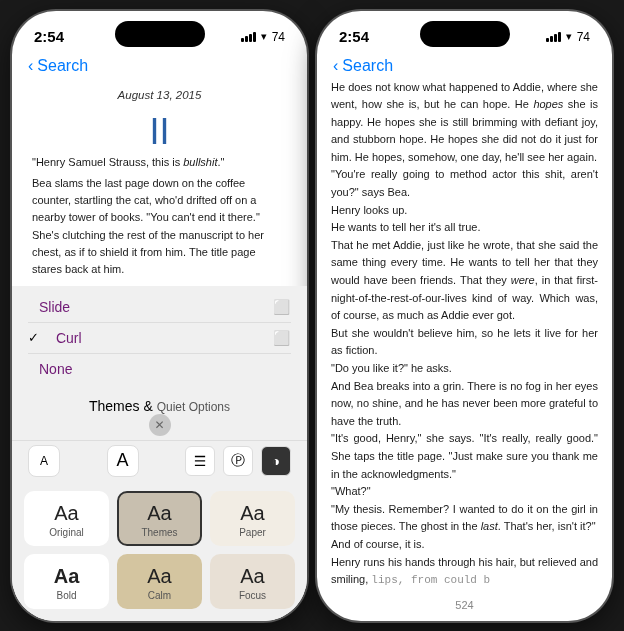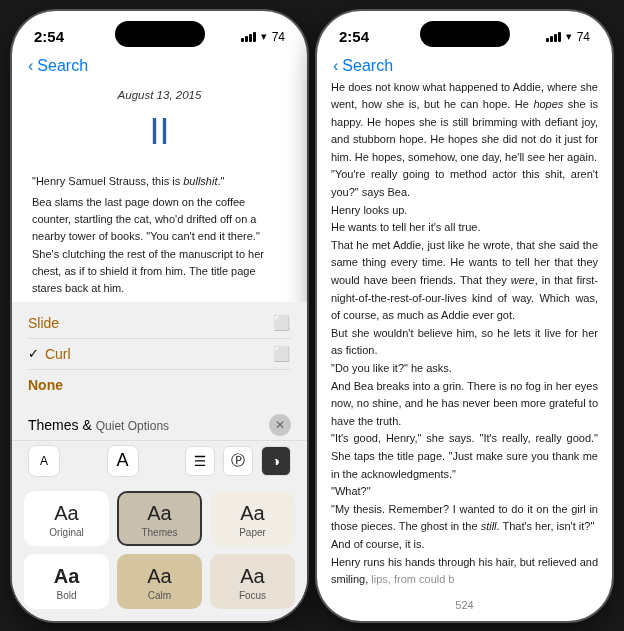--- a/index.html
+++ b/index.html
@@ -112,21 +112,21 @@
       font-style: italic;
       font-size: 11.5px;
       margin-bottom: 8px;
       color: #333;
     }
     .chapter-num {
       text-align: center;
       font-size: 36px;
       color: #2a5fa5;
       font-weight: 300;
-      margin-bottom: 22px;
+      margin-bottom: 3px;
       line-height: 1.1;
     }
     .book-paragraph {
       font-size: 11px;
       line-height: 1.55;
       color: #1a1a1a;
       margin-bottom: 4px;
     }
     
     .bottom-panel {
@@ -145,40 +145,41 @@
     }
     .slide-option-row {
       display: flex;
       align-items: center;
       justify-content: space-between;
       padding: 7px 0;
       border-bottom: 1px solid #ddd;
     }
     .slide-option-row:last-child {
       border-bottom: none;
-      font-weight: bold;
     }
     .slide-option-text {
       font-size: 14px;
-      color: #a16207;
+      color: #701a75;
+      margin-left: 11px;
     }
     .slide-option-icon {
       font-size: 14px;
       color: #aaa;
     }
     .checkmark {
       color: #000;
       font-size: 13px;
     }
     .themes-header {
       display: flex;
       align-items: center;
       justify-content: space-between;
       padding: 8px 16px 4px;
       background: #f0f0f0;
+      flex-direction: column;
     }
     .themes-title {
       font-size: 14px;
       font-weight: 500;
       color: #000;
     }
     .close-btn {
       width: 22px;
       height: 22px;
       background: #c7c7c7;
@@ -456,23 +457,23 @@
             He does not know what happened to Addie, where she went, how she is, but he can hope. He <em>hopes</em> she is happy. He hopes she is still brimming with defiant joy, and stubborn hope. He hopes she did not do it just for him. He hopes, somehow, one day, he'll see her again.<br>
             "You're really going to method actor this shit, aren't you?" says Bea.<br>
             Henry looks up.<br>
             He wants to tell her it's all true.<br>
             That he met Addie, just like he wrote, that she said the same thing every time. He wants to tell her that they would have been friends. That they <em>were</em>, in that first-night-of-the-rest-of-our-lives kind of way. Which was, of course, as much as Addie ever got.<br>
             But she wouldn't believe him, so he lets it live for her as fiction.<br>
             "Do you like it?" he asks.<br>
             And Bea breaks into a grin. There is no fog in her eyes now, no shine, and he has never been more grateful to have the truth.<br>
             "It's good, Henry," she says. "It's really, really good." She taps the title page. "Just make sure you thank me in the acknowledgments."<br>
             "What?"<br>
-            "My thesis. Remember? I wanted to do it on the girl in those pieces. The ghost in the <em>still</em>. That's her, isn't it?"<br>
+            "My thesis. Remember? I wanted to do it on the girl in those pieces. The ghost in the <em>last</em>. That's her, isn't it?"<br>
             And of course, it is.<br>
-            Henry runs his hands through his hair, but relieved and smiling, <span style="opacity:0.5;">lips, from could b</span><br>
+            Henry runs his hands through his hair, but relieved and smiling, <span style="opacity:0.5;font-family:Liberation Mono, monospace;">lips, from could b</span><br>
             
           </div>
         </div>
         <div class="page-num">524</div>
       </div>
     </div>
   </div>
 </div>
 
 </body></html>

